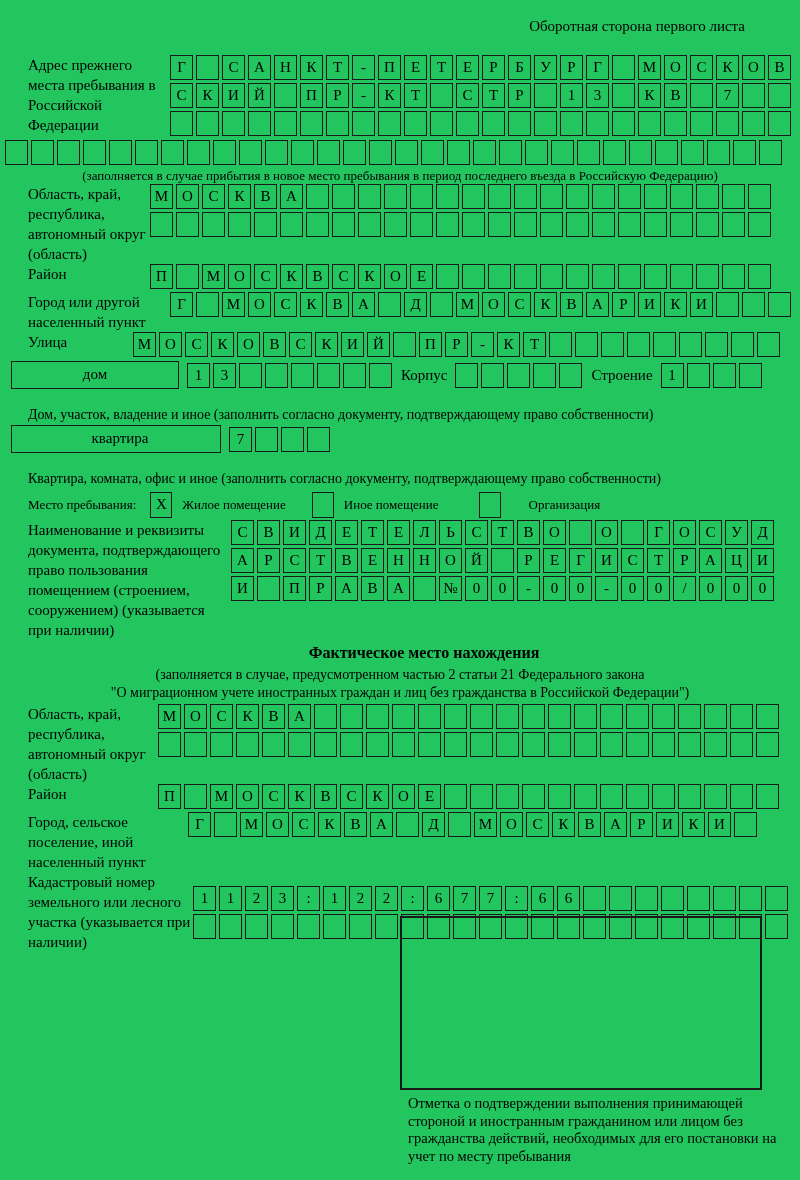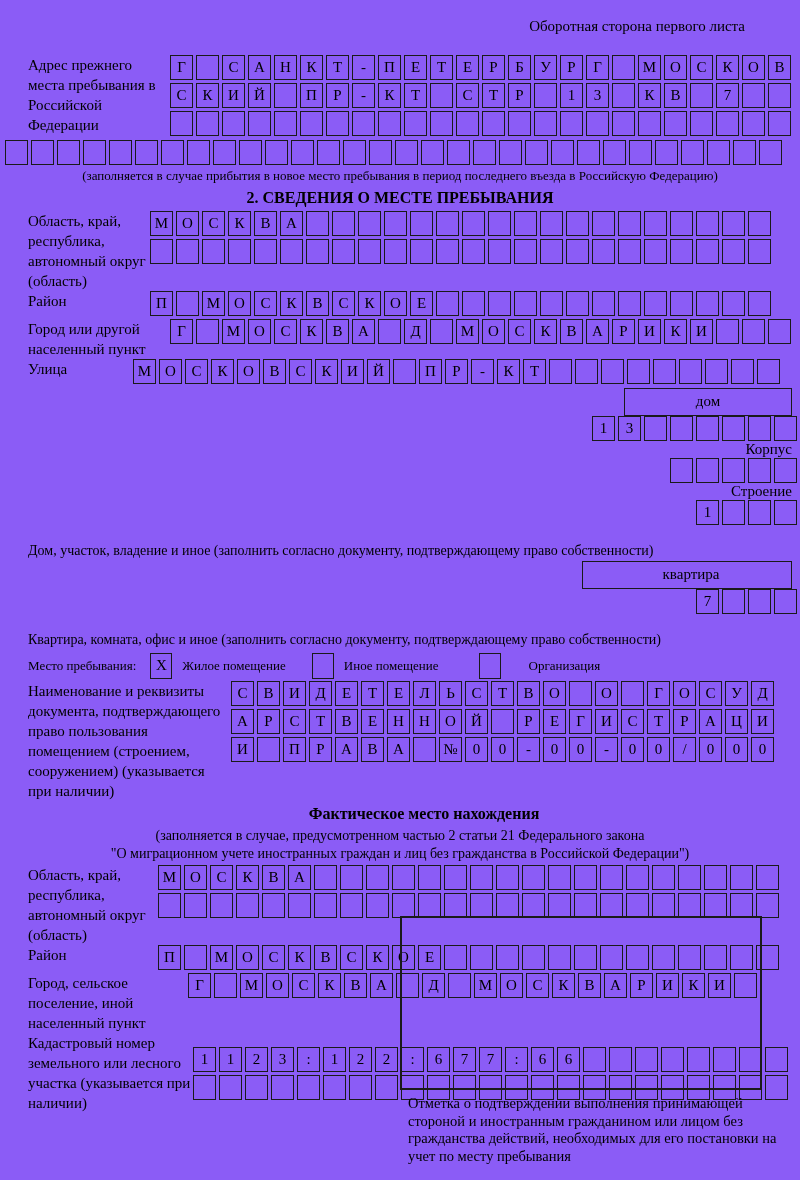--- a/index.html
+++ b/index.html
@@ -1,34 +1,34 @@
 <!DOCTYPE html>
 <html><head>
 <meta charset="utf-8">
 <style>
   html,body{margin:0;padding:0;background:#fff;}
   .page{
-    position:relative;width:800px;height:1180px;margin:0 auto;background:#8b5cf6;
+    position:relative;width:800px;height:1180px;margin:0 auto;background:#22c55e;
     color:#000;font-family:"Liberation Serif","DejaVu Serif",serif;overflow:hidden;
   }
   .hdr-right{padding:18px 55px 0 0;text-align:right;font-size:15px;}
   .field{display:flex;align-items:flex-start;margin-left:28px;}
   .flabel{font-size:15px;line-height:20px;flex:0 0 auto;}
   .cellcol{flex:0 0 auto;}
   .cellrow{display:flex;margin-bottom:3px;}
   .cellrow.inline{display:inline-flex;vertical-align:middle;margin-bottom:0;}
   .cell{
     box-sizing:border-box;flex:0 0 auto;width:23px;height:25px;margin-right:3px;
     border:1.5px solid #1a1a1a;text-align:center;font-size:15px;line-height:22px;
   }
   .fullrow{margin-left:5px;margin-top:1px;}
   .note-center{text-align:center;font-size:13px;line-height:16px;margin-top:1px;}
   .note-left{margin-left:28px;font-size:14px;line-height:17px;margin-top:17px;}
   .sect-title{text-align:center;font-weight:bold;font-size:16px;margin-top:5px;margin-bottom:4px;}
-  .houserow{margin-left:11px;margin-top:1px;display:flex;align-items:flex-end;flex-direction:column;}
+  .houserow{margin-left:11px;margin-top:1px;display:flex;align-items:center;}
   .widebox{
     box-sizing:border-box;display:inline-block;border:1.5px solid #1a1a1a;height:28px;
     text-align:center;font-size:15px;line-height:25px;
   }
   .widebox.house{width:168px;margin-right:8px;}
   .widebox.flat{width:210px;margin-right:8px;padding-left:8px;}
   .inlabel{font-size:15px;margin:0 8px 0 6px;}
   .stayrow{display:flex;align-items:center;margin-left:28px;margin-top:5px;}
   .slabel{font-size:13px;}
   .cbox{
@@ -159,21 +159,20 @@
       <span class="cell"></span>
       <span class="cell"></span>
       <span class="cell"></span>
       <span class="cell"></span>
       <span class="cell"></span>
       <span class="cell"></span>
       <span class="cell"></span>
     </div>
   <div class="note-center">(заполняется в случае прибытия в новое место пребывания в период последнего въезда в Российскую Федерацию)</div>
 
-  <div class="sect-title">2. СВЕДЕНИЯ О МЕСТЕ ПРЕБЫВАНИЯ</div>
 
   <div class="field">
     <div class="flabel" style="width:122px">Область, край, республика, автономный округ (область)</div>
     <div class="cellcol">
       <div class="cellrow">
           <span class="cell">М</span>
           <span class="cell">О</span>
           <span class="cell">С</span>
           <span class="cell">К</span>
           <span class="cell">В</span>

